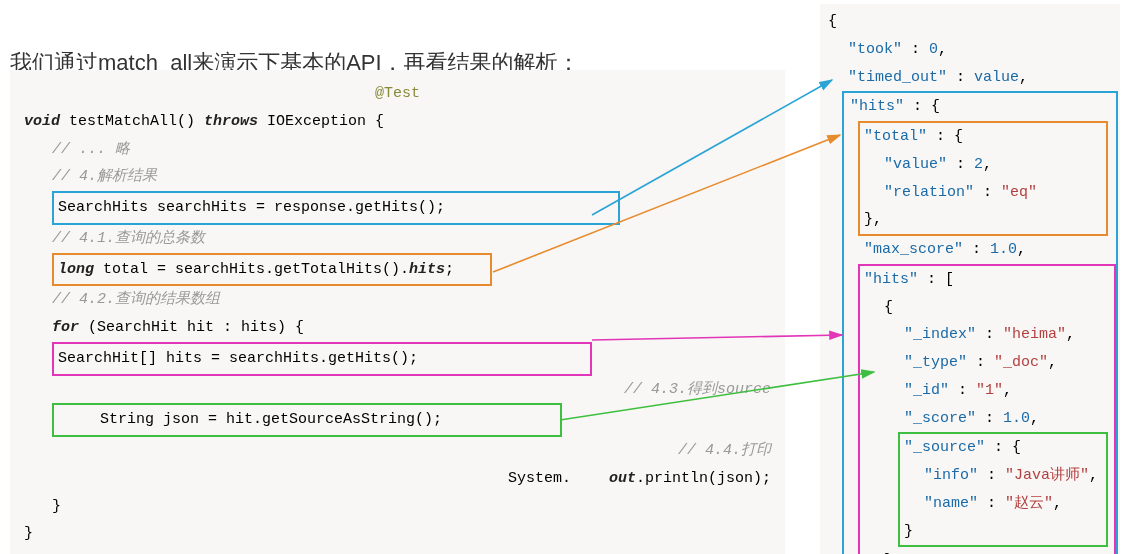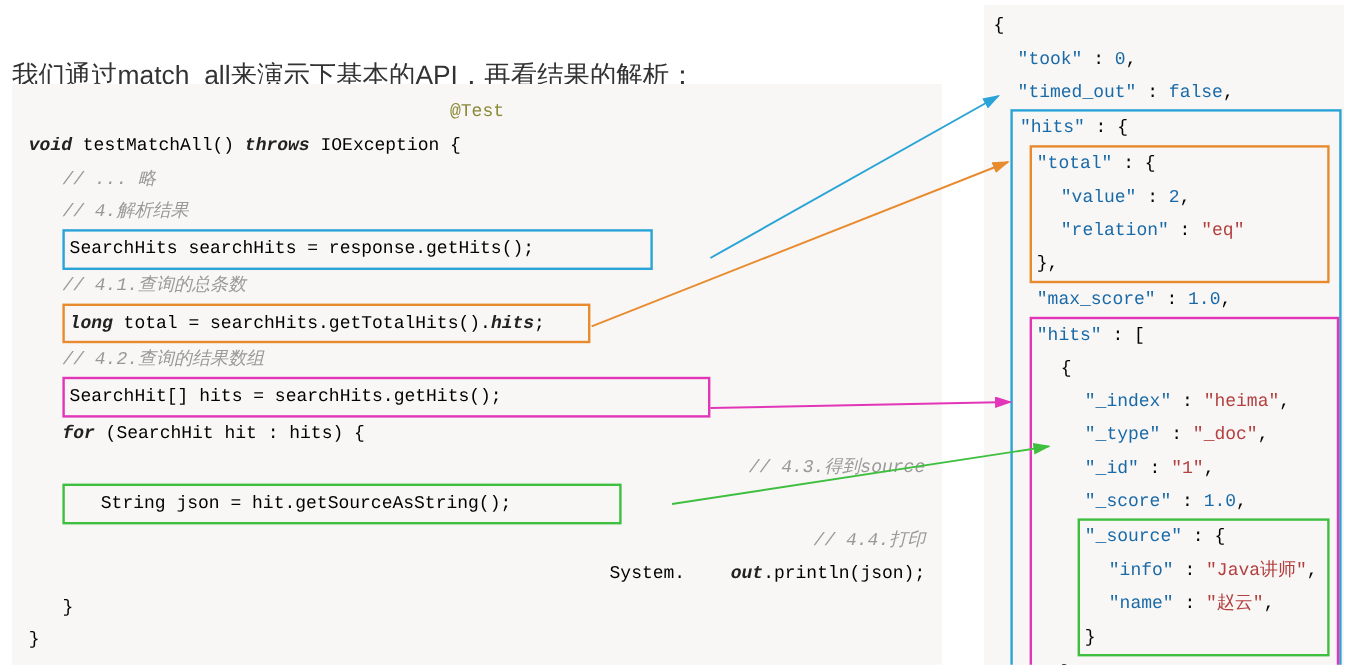--- a/index.html
+++ b/index.html
@@ -30,38 +30,38 @@
 
 <div class="heading">我们通过match_all来演示下基本的API，再看结果的解析：</div>
 
 <div class="code-left mono">
   <div class="anno">@Test</div>
   <div>
     <span class="kw">void</span><span> testMatchAll() </span><span class="kw">throws</span><span> IOException {</span>
   </div>
   <div class="pad1 comment">// ... 略</div>
   <div class="pad1 comment">// 4.解析结果</div>
-  <div class="pad1"><span class="hl hl-blue" style="display:inline-block;width:492px;">SearchHits searchHits = response.getHits();</span></div>
+  <div class="pad1"><span class="hl hl-blue" style="display:inline-block;width:568px;">SearchHits searchHits = response.getHits();</span></div>
   <div class="pad1 comment">// 4.1.查询的总条数</div>
   <div class="pad1"><span class="hl hl-orange" style="display:inline-block;width:440px;"><span class="kw">long</span><span> total = searchHits.getTotalHits().</span><span class="kw">hits</span><span>;</span></span></div>
   <div class="pad1 comment">// 4.2.查询的结果数组</div>
+  <div class="pad1"><span class="kw">for</span><span> (SearchHit hit : hits) {</span></div>
   <div class="pad1"><span class="hl hl-pink" style="display:inline-block;width:540px;">SearchHit[] hits = searchHits.getHits();</span></div>
-  <div class="pad1"><span class="kw">for</span><span> (SearchHit hit : hits) {</span></div>
   <div class="pad2 comment">// 4.3.得到source</div>
-  <div class="pad1"><span class="hl hl-green" style="display:inline-block;width:466px;padding-left:30px;">String json = hit.getSourceAsString();</span></div>
+  <div class="pad1"><span class="hl hl-green" style="display:inline-block;width:510px;padding-left:46px;">String json = hit.getSourceAsString();</span></div>
   <div class="pad2 comment">// 4.4.打印</div>
   <div class="pad2"><span>System.</span><span class="kw" style="font-style:italic;margin-left:38px;">out</span><span>.println(json);</span></div>
   <div class="pad1">}</div>
   <div>}</div>
 </div>
 
 <div class="code-right mono">
   <div class="right-line">{</div>
   <div class="right-line" style="padding-left:20px;"><span class="key">"took"</span> : <span class="num">0</span>,</div>
-  <div class="right-line" style="padding-left:20px;"><span class="key">"timed_out"</span> : <span class="boolv">false</span>,</div>
+  <div class="right-line" style="padding-left:20px;"><span class="key">"timed_out"</span> : <span class="boolv">value</span>,</div>
   <div class="hl hl-blue" style="margin-left:14px;padding:0 4px;width:276px;">
     <div class="right-line" style="padding-left:2px;"><span class="key">"hits"</span> : {</div>
     <div class="hl hl-orange" style="margin-left:10px;padding:0 4px;width:250px;">
       <div class="right-line"><span class="key">"total"</span> : {</div>
       <div class="right-line" style="padding-left:20px;"><span class="key">"value"</span> : <span class="num">2</span>,</div>
       <div class="right-line" style="padding-left:20px;"><span class="key">"relation"</span> : <span class="str">"eq"</span></div>
       <div class="right-line">},</div>
     </div>
     <div class="right-line" style="padding-left:16px;"><span class="key">"max_score"</span> : <span class="num">1.0</span>,</div>
     <div class="hl hl-pink" style="margin-left:10px;padding:0 4px;width:258px;">

